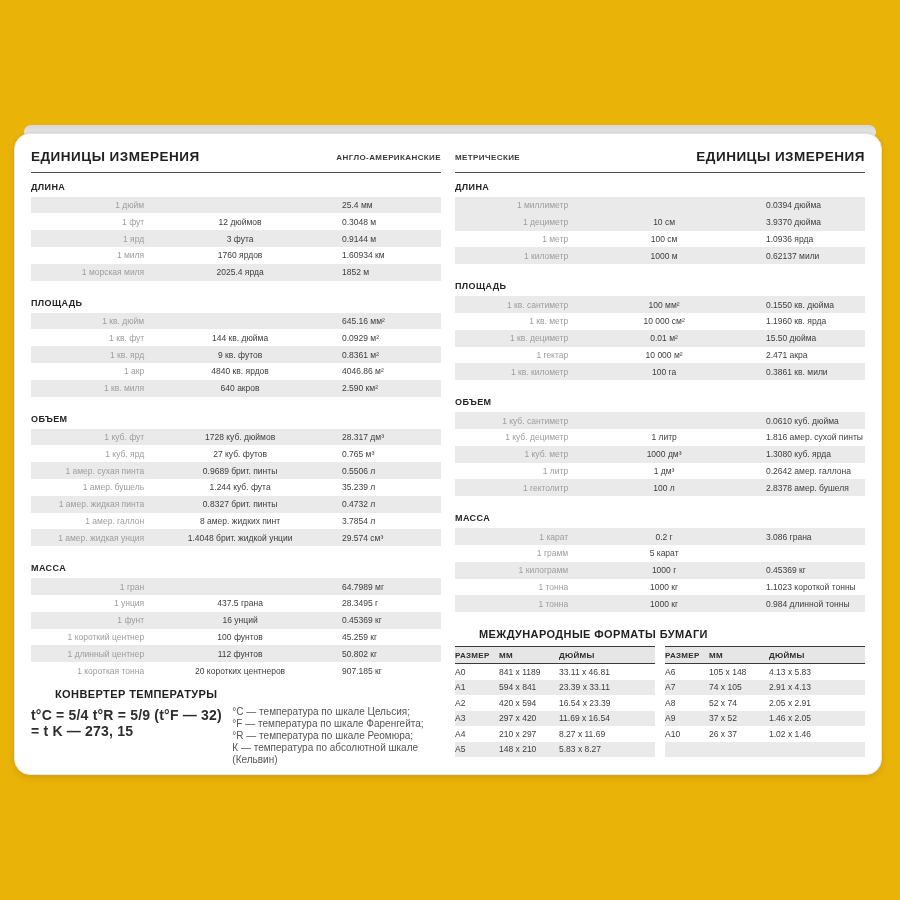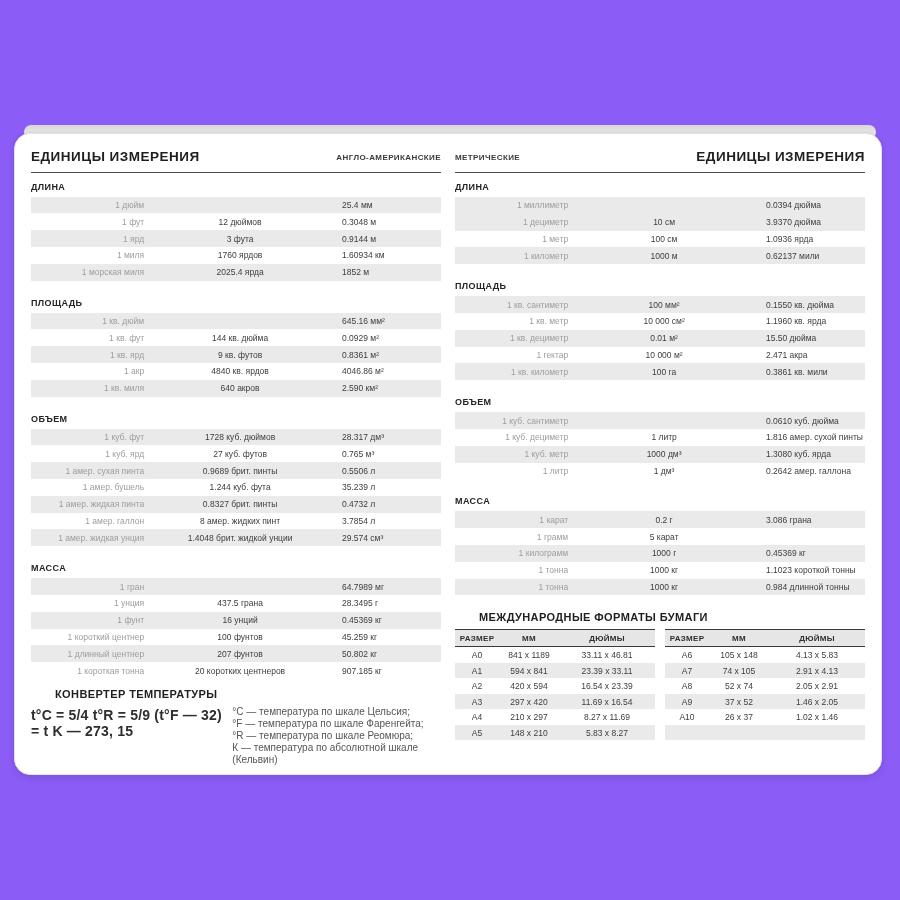--- a/index.html
+++ b/index.html
@@ -1,16 +1,16 @@
 <!DOCTYPE html>
 <html><head>
 <meta charset="utf-8">
 <style>
   html,body{margin:0;padding:0;background:#ffffff;}
-  .stage{position:relative;width:900px;height:900px;background:#8b5cf6;overflow:hidden;
+  .stage{position:relative;width:900px;height:900px;background:#eab308;overflow:hidden;
          font-family:"Liberation Sans",sans-serif;text-decoration:underline;-webkit-font-smoothing:antialiased;}
   .back-edge{position:absolute;left:24px;right:24px;top:125px;height:14px;
              background:linear-gradient(#d7d7d7,#f1f1f1);border-radius:10px;}
   .card{position:absolute;left:14px;top:133px;width:868px;height:642px;background:#fff;
         border:1px solid #e4e4e4;border-radius:16px;
         box-shadow:0 3px 7px rgba(0,0,0,0.10), 0 -1px 2px rgba(0,0,0,0.05);
         display:flex;gap:14px;padding:12px 16px 8px 16px;box-sizing:border-box;}
   .page{flex:1;min-width:0;display:flex;flex-direction:column;}
   .head{display:flex;justify-content:space-between;align-items:flex-end;
         border-bottom:1.5px solid #4c4c4c;padding-bottom:8px;height:18px;}
@@ -29,21 +29,21 @@
   .temp{margin-top:9px;}
   .temp .sec-head,.paper .sec-head{font-size:11px;letter-spacing:0.4px;color:#1f1f1f;margin-bottom:6px;padding-left:24px;}
   .temp-body{display:flex;margin-top:2px;}
   .formula{font-size:14px;font-weight:bold;color:#2e2e2e;width:55%;letter-spacing:0.2px;padding-top:1px;}
   .notes{font-size:10px;color:#555;line-height:12px;}
   .paper{margin-top:16px;}
   .paper-tables{display:flex;gap:10px;}
   .ptable{flex:1;}
   .prow{display:grid;grid-template-columns:22% 30% 48%;height:15.5px;align-items:center;
         font-size:8.5px;color:#3d3d3d;}
-  .prow .pcell{text-align:center;white-space:nowrap;}
+  .prow .pcell{text-align:left;white-space:nowrap;}
   .prow.head-row{background:#e6e6e6;border-top:1px solid #3a3a3a;border-bottom:1px solid #3a3a3a;
                  font-size:8px;font-weight:bold;color:#2e2e2e;height:16px;letter-spacing:0.3px;}
   .prow.shade{background:#eaeaea;}
 </style>
 </head>
 <body>
 
 <div class="stage">
   <div class="back-edge"></div>
   <div class="card">
@@ -172,21 +172,21 @@
                 <div class="cell c2">16 унций</div>
                 <div class="cell c3">0.45369 кг</div>
               </div>
               <div class="urow">
                 <div class="cell c1">1 короткий центнер</div>
                 <div class="cell c2">100 фунтов</div>
                 <div class="cell c3">45.259 кг</div>
               </div>
               <div class="urow shade">
                 <div class="cell c1">1 длинный центнер</div>
-                <div class="cell c2">207 фунтов</div>
+                <div class="cell c2">112 фунтов</div>
                 <div class="cell c3">50.802 кг</div>
               </div>
               <div class="urow">
                 <div class="cell c1">1 короткая тонна</div>
                 <div class="cell c2">20 коротких центнеров</div>
                 <div class="cell c3">907.185 кг</div>
               </div>
             </div>
           </div>
         </div>
@@ -281,20 +281,25 @@
               <div class="urow shade">
                 <div class="cell c1">1 куб. метр</div>
                 <div class="cell c2">1000 дм³</div>
                 <div class="cell c3">1.3080 куб. ярда</div>
               </div>
               <div class="urow">
                 <div class="cell c1">1 литр</div>
                 <div class="cell c2">1 дм³</div>
                 <div class="cell c3">0.2642 амер. галлона</div>
               </div>
+              <div class="urow shade">
+                <div class="cell c1">1 гектолитр</div>
+                <div class="cell c2">100 л</div>
+                <div class="cell c3">2.8378 амер. бушеля</div>
+              </div>
             </div>
           </div>
           <div class="section">
             <div class="sec-head">МАССА</div>
             <div class="utable">
               <div class="urow shade">
                 <div class="cell c1">1 карат</div>
                 <div class="cell c2">0.2 г</div>
                 <div class="cell c3">3.086 грана</div>
               </div>

